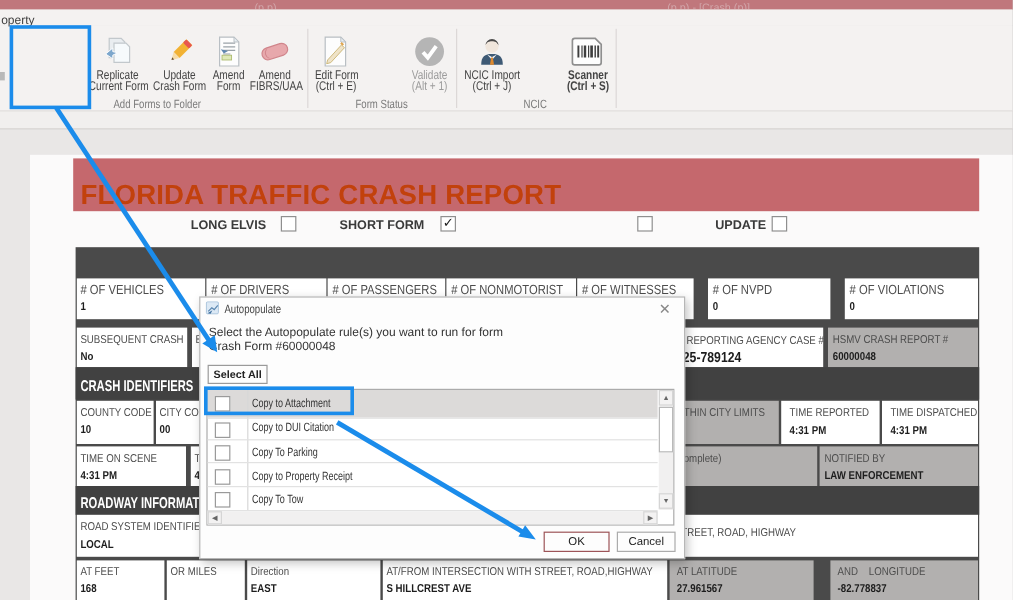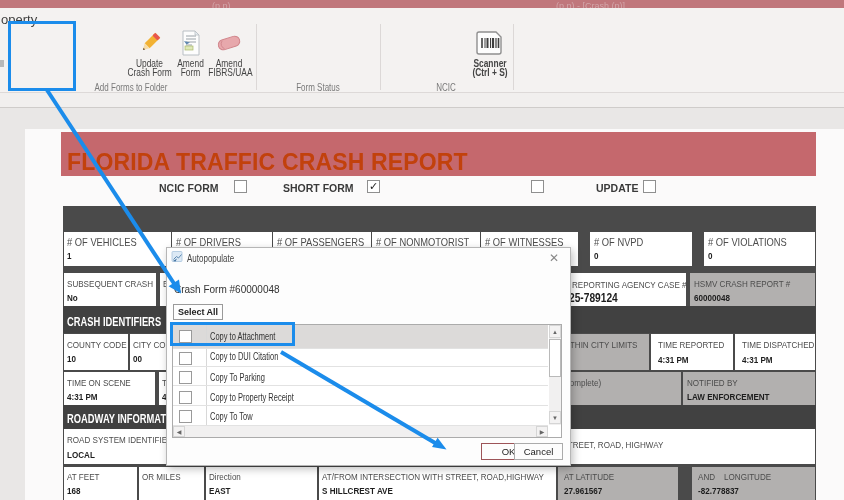--- a/index.html
+++ b/index.html
@@ -47,23 +47,31 @@
 <div id="app">
   <div class="abs" id="titlebar">
       <div style="position:absolute;left:212px;top:1px;font-size:9px;color:#d2a6aa;white-space:nowrap;">(p p)</div>
       <div style="position:absolute;left:556px;top:1px;font-size:9px;color:#d2a6aa;white-space:nowrap;">(p p) - [Crash (p)]</div>
     </div>
   <div class="abs" id="tabrow"></div>
   <div class="abs" id="ribbon"></div>
   <div class="abs" id="band"></div>
   <div class="abs" id="content"></div>
   <div class="abs" id="page"></div>
-  <div class="abs" style="left:1px;top:12px;font-size:13px;color:#3f3f3f;">operty</div>
+  <div class="abs" style="left:1px;top:12px;font-size:10px;color:#3f3f3f;">operty</div>
 
   <div class="abs" style="left:0px;top:60px;width:4px;height:7px;background:#b9b9b9;"></div>
+  <div class="rbtn" style="left:68px;width:60px;">
+    <svg class="icon" width="26" height="26" viewBox="0 0 26 26">
+      <path d="M6 2 h10 l3 3 v13 h-13 z" fill="#e9edf0" stroke="#c2c8cc" stroke-width="1"></path>
+      <path d="M10 6 h10 l3 3 v13 h-13 z" fill="#f6fafc" stroke="#c2c8cc" stroke-width="1"></path>
+      <path d="M3 15 l6-5 v3 l4 1 -4 2 v3 z" fill="#7da7cc" stroke="#fff" stroke-width="0.8"></path>
+    </svg>
+    <div class="rlbl">Replicate<br>Current Form</div>
+  </div>
   <div class="rbtn" style="left:122px;width:55px;">
     <svg class="icon" width="26" height="26" viewBox="0 0 26 26">
       <g transform="rotate(45 13 13)">
         <rect x="9.5" y="2" width="7" height="15" fill="#f2b233"></rect>
         <rect x="9.5" y="2" width="7" height="4" fill="#e8564f" rx="1"></rect>
         <path d="M9.5 17 l3.5 6 3.5-6 z" fill="#f7dca6"></path>
         <path d="M11.8 21 l1.2 2 1.2-2 z" fill="#6b5134"></path>
       </g>
     </svg>
     <div class="rlbl">Update<br>Crash Form</div>
@@ -79,20 +87,46 @@
     <div class="rlbl">Amend<br>Form</div>
   </div>
   <div class="rbtn" style="left:203px;width:52px;">
     <svg class="icon" width="28" height="26" viewBox="0 0 28 26">
       <g transform="rotate(-18 14 13)">
         <rect x="3" y="8" width="22" height="10" rx="5" fill="#e7a8ac" stroke="#d0858b" stroke-width="1"></rect>
         <path d="M8 9 a5 5 0 0 0 0 8" fill="none" stroke="#d0858b" stroke-width="0.8"></path>
       </g>
     </svg>
     <div class="rlbl">Amend<br>FIBRS/UAA</div>
+  </div>
+  <div class="rbtn" style="left:258px;width:44px;">
+    <svg class="icon" width="26" height="26" viewBox="0 0 26 26">
+      <path d="M4 1 h13 l4 4 v20 h-17 z" fill="#fdfdfd" stroke="#b9bfc4" stroke-width="1"></path>
+      <path d="M17 1 l4 4 h-4 z" fill="#e8eef2" stroke="#b9bfc4" stroke-width="0.8"></path>
+      <path d="M6 20 l11.5-12.5 2.6 2.2 -11.5 12.5 -3.4 0.9 z" fill="#efe3c8" stroke="#cdb87a" stroke-width="0.8"></path>
+      <path d="M16.5 6.5 l2 1.7 1.2-1.3 -2-1.8 z" fill="#e0a54e"></path>
+    </svg>
+    <div class="rlbl">Edit Form<br>(Ctrl + E)</div>
+  </div>
+  <div class="rbtn gray" style="left:337px;width:42px;">
+    <svg class="icon" width="26" height="26" viewBox="0 0 26 26">
+      <circle cx="13" cy="13" r="12" fill="#b5b5b5"></circle>
+      <path d="M7.5 13.5 l4 4.5 7-9.5" fill="none" stroke="#fff" stroke-width="3.2"></path>
+    </svg>
+    <div class="rlbl">Validate<br>(Alt + 1)</div>
+  </div>
+  <div class="rbtn" style="left:381px;width:58px;">
+    <svg class="icon" width="26" height="26" viewBox="0 0 26 26">
+      <path d="M4 24 c0-7 3-9 9-9 s9 2 9 9 z" fill="#3e5a75"></path>
+      <path d="M9 15.5 l4 4.5 4-4.5 -4 2 z" fill="#f5f5f5"></path>
+      <path d="M12.3 18 h1.4 l1 6 h-3.4 z" fill="#e08a2e"></path>
+      <circle cx="13" cy="8.5" r="5.5" fill="#f0e6dc"></circle>
+      <path d="M7.5 8 a5.5 5.5 0 0 1 11 0 c-1.5-3-3-3.6-5.5-3.6 s-4.3 0.6-5.5 3.6z" fill="#4a4a4a"></path>
+    </svg>
+    <div class="rlbl">NCIC Import<br>(Ctrl + J)</div>
   </div>
   <div class="rbtn" style="left:468px;width:44px;font-weight:bold;">
     <svg class="icon" width="30" height="26" viewBox="0 0 30 26">
       <path d="M4 2 h17 l5 5 v15 a2 2 0 0 1 -2 2 h-20 a2 2 0 0 1 -2-2 v-18 a2 2 0 0 1 2-2z" fill="#fdfdfd" stroke="#8f8f8f" stroke-width="1.4"></path>
       <g stroke="#3f3f3f">
         <path d="M7 8 v10" stroke-width="1.6"></path>
         <path d="M10 8 v10" stroke-width="1"></path>
         <path d="M12.5 8 v10" stroke-width="2"></path>
         <path d="M15.5 8 v10" stroke-width="1"></path>
         <path d="M18 8 v10" stroke-width="2.2"></path>
@@ -105,21 +139,21 @@
   <div class="sep" style="left:256px;"></div>
   <div class="sep" style="left:380px;"></div>
   <div class="sep" style="left:513px;"></div>
   <div class="glabel" style="left:56px;width:150px;">Add Forms to Folder</div>
   <div class="glabel" style="left:258px;width:120px;">Form Status</div>
   <div class="glabel" style="left:396px;width:100px;">NCIC</div>
 
   <div class="abs" style="left:61px;top:132px;width:755px;height:44px;background:#c5686d;"></div>
   <div class="abs" style="left:67px;top:149px;font-size:23px;font-weight:bold;color:#c2410c;letter-spacing:0.15px;">FLORIDA TRAFFIC CRASH REPORT</div>
 
-  <div class="cbl" style="left:159px;top:182px;">NCIC FORM</div>
+  <div class="cbl" style="left:159px;top:182px;">LONG ELVIS</div>
   <div class="cb" style="left:234px;top:180px;"></div>
   <div class="cbl" style="left:283px;top:182px;">SHORT FORM</div>
   <div class="cb" style="left:367px;top:180px;text-align:center;line-height:11px;font-size:11px;color:#222;">✓</div>
   <div class="cbl" style="left:424px;top:182px;margin-top:23px;">DRIVER EXCHANGE</div>
   <div class="cb" style="left:531px;top:180px;"></div>
   <div class="cbl" style="left:596px;top:182px;">UPDATE</div>
   <div class="cb" style="left:643px;top:180px;"></div>
 
   <div class="abs" style="left:63px;top:206px;width:753px;height:294px;background:#4a4a4a;"></div>
 
@@ -209,20 +243,21 @@
     <div class="val" style="left:698px;top:485px;">-82.778837</div>
 
   <div class="abs" id="dlg"></div>
   <svg class="abs" style="left:171px;top:251px;" width="12" height="12" viewBox="0 0 12 12">
       <rect x="1" y="0.5" width="10" height="10" rx="1" fill="#dce9f5" stroke="#aac4dd" stroke-width="0.8"></rect>
       <path d="M2.5 8.5 l3-3 2 1.5 3-3.5" fill="none" stroke="#5b87b0" stroke-width="1"></path>
       <path d="M2 10 l4-2.5 -1.5 3z" fill="#3f6f9e"></path>
     </svg>
   <div class="dtext" style="left:187px;top:253px;color:#444;font-size:10px;transform:scaleX(0.8);transform-origin:left top;">Autopopulate</div>
   <div class="abs" style="left:549px;top:251px;font-size:12px;color:#888;">✕</div>
+  <div class="dtext" style="left:174px;top:272px;">Select the Autopopulate rule(s) you want to run for form</div>
   <div class="dtext" style="left:174px;top:284px;">Crash Form #60000048</div>
   <div class="dbtn" style="left:173px;top:304px;width:50px;height:16px;line-height:15px;border-color:#9a9a9a;font-weight:bold;font-size:9px;">Select All</div>
 
   <div class="abs" id="list"></div>
   <div class="abs" style="left:173px;top:325px;width:375px;height:22.5px;background:#dcdad9;"></div>
   <div class="abs" style="left:206px;top:325px;width:1px;height:100px;background:#d8d8d8;"></div>
   <div class="abs" style="left:173px;top:347.5px;width:375px;height:1px;background:#e2e2e2;"></div>
   <div class="abs" style="left:173px;top:366px;width:375px;height:1px;background:#e2e2e2;"></div>
   <div class="abs" style="left:173px;top:385px;width:375px;height:1px;background:#e2e2e2;"></div>
   <div class="abs" style="left:173px;top:405px;width:375px;height:1px;background:#e2e2e2;"></div>
@@ -239,21 +274,21 @@
     <div class="ltext" style="left:210px;top:411px;">Copy To Tow</div>
 
   <div class="sbar" style="left:549px;top:325px;width:12px;height:100px;"></div>
   <div class="sarr" style="left:549px;top:325px;width:12px;">▲</div>
   <div class="abs" style="left:549px;top:339px;width:12px;height:38px;background:#fff;border:1px solid #b9b9b9;"></div>
   <div class="sarr" style="left:549px;top:411px;width:12px;">▼</div>
   <div class="sbar" style="left:173px;top:426px;width:375px;height:11px;"></div>
   <div class="sarr" style="left:173px;top:426px;width:12px;height:11px;line-height:10px;font-size:6px;">◀</div>
   <div class="sarr" style="left:536px;top:426px;width:12px;height:11px;line-height:10px;font-size:6px;">▶</div>
 
-  <div class="dbtn" style="left:453px;top:443px;width:55px;height:17px;line-height:16px;border:1px solid #9d5458;margin-left:28px;">OK</div>
+  <div class="dbtn" style="left:453px;top:443px;width:55px;height:17px;line-height:16px;border:1px solid #9d5458;">OK</div>
   <div class="dbtn" style="left:514px;top:443px;width:49px;height:17px;line-height:16px;">Cancel</div>
 
   <div class="hl" style="left:8px;top:21px;width:68px;height:70px;"></div>
   <div class="hl" style="left:170px;top:322px;width:125px;height:24px;"></div>
 
   <svg class="abs" width="844" height="500" style="left:0;top:0;pointer-events:none;">
     <line x1="47" y1="90" x2="175" y2="285" stroke="#1b8ceb" stroke-width="4"></line>
     <polygon points="181,293.5 168.6,286.2 179,279.4 " fill="#1b8ceb"></polygon>
     <line x1="281" y1="352" x2="436" y2="443.5" stroke="#1b8ceb" stroke-width="4"></line>
     <polygon points="446.5,449.5 437.6,437.7 432,447.1" fill="#1b8ceb"></polygon>

